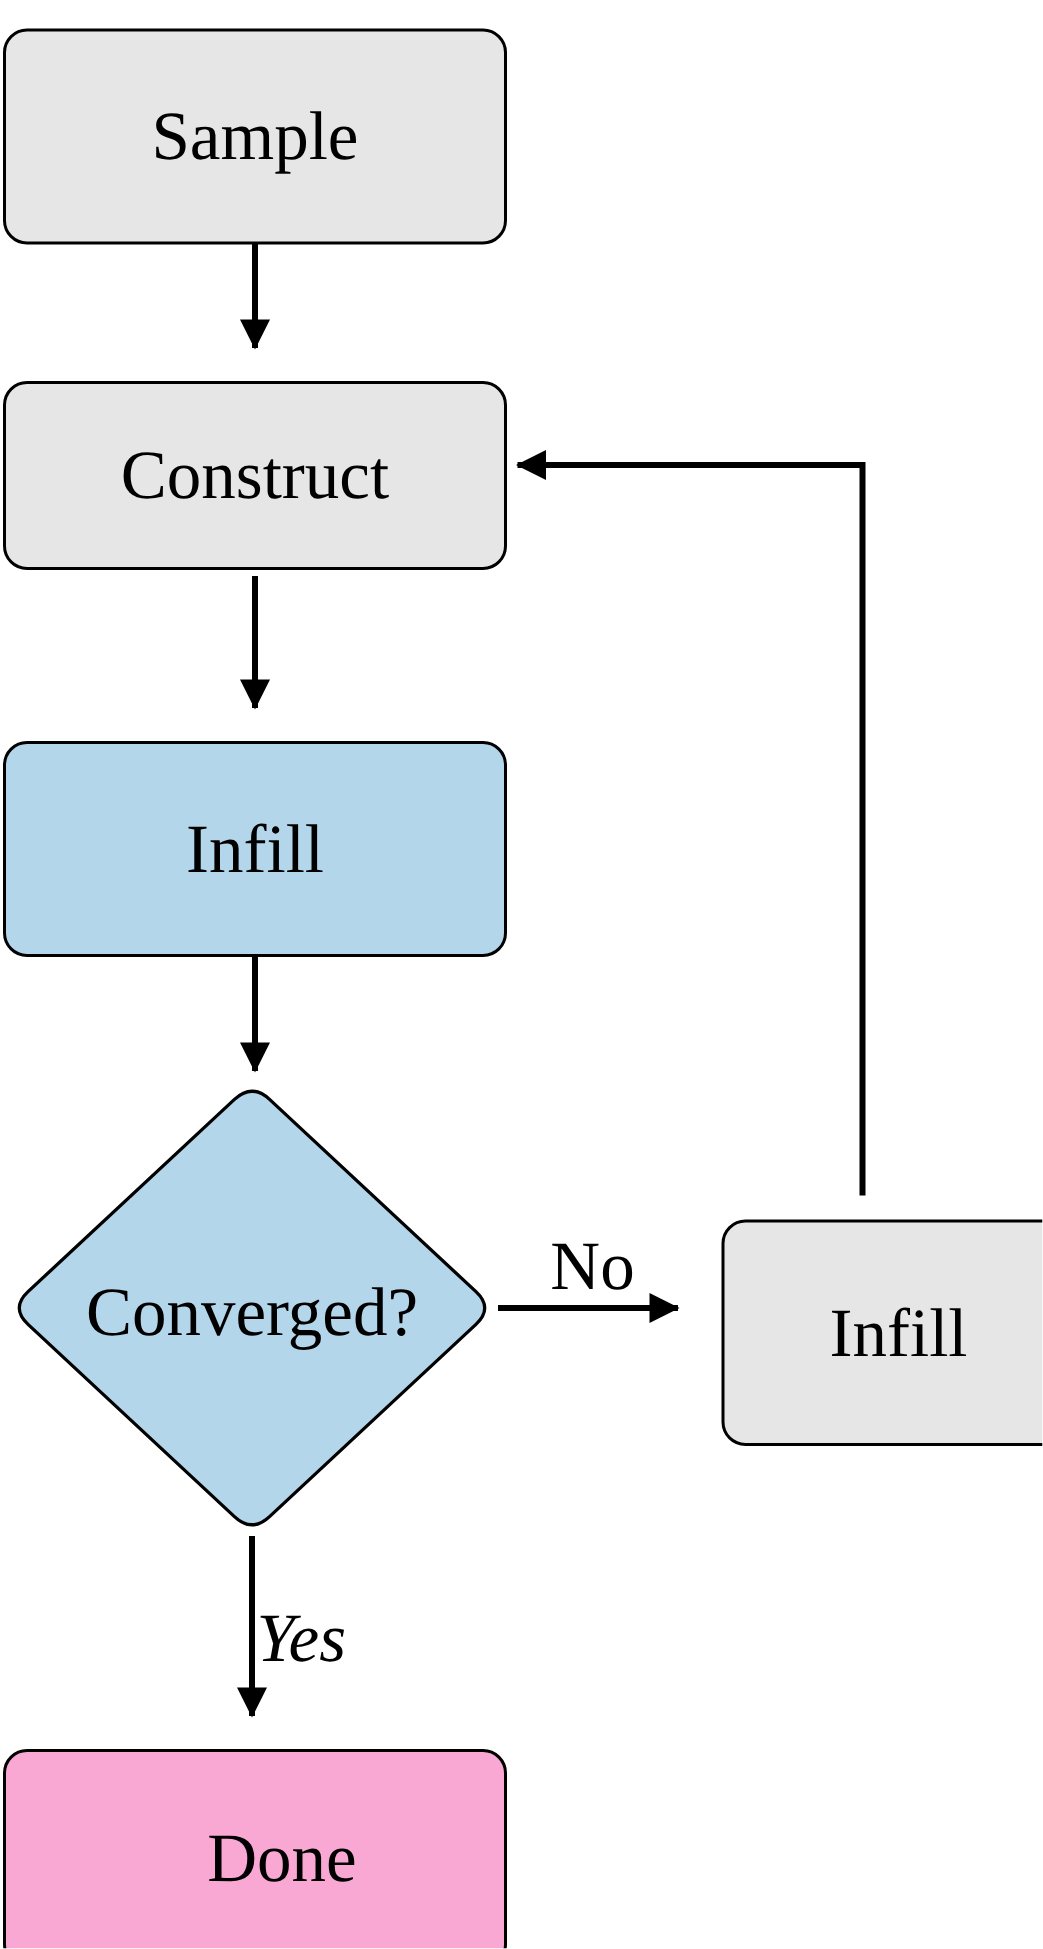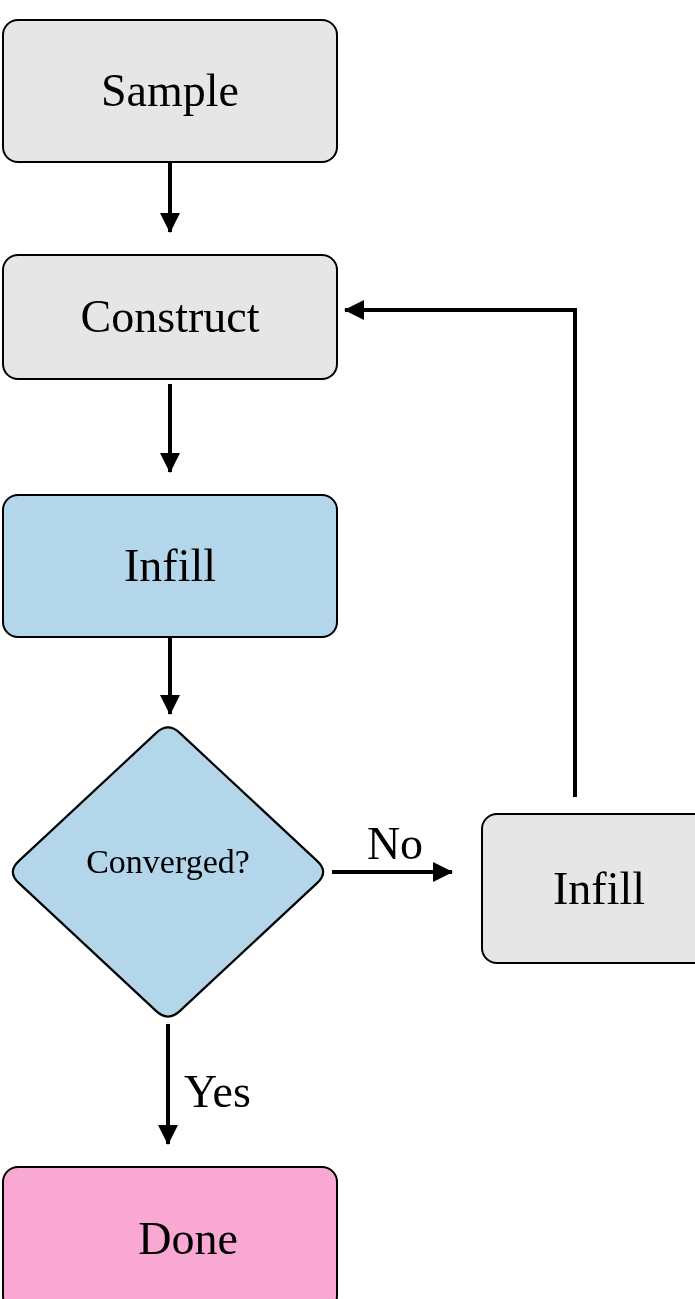--- a/index.html
+++ b/index.html
@@ -29,30 +29,30 @@
     margin-top: 16px;
   }
   .node .line { display: block; }
   .fill-gray  { background: #e6e6e6; }
   .fill-blue  { background: #b4d6ea; }
   .fill-white { background: #f9a8d4; padding-left: 36px; }
   .diamond-label {
     position: absolute;
     left: 7px; top: 843px;
     width: 322px; height: 58px;
-    display: flex; align-items: flex-start; justify-content: center;
-    font-size: 34px;
+    display: flex; align-items: flex-end; justify-content: center;
+    font-size: 46px;
   }
   .edge-label {
     position: absolute;
     font-size: 46px;
     line-height: 48px;
   }
   .edge-label.no  { left: 363px; top: 820px; width: 64px; text-align: center; }
-  .edge-label.yes { left: 184px; top: 1068px; }
+  .edge-label.yes { left: 171px; top: 1068px; font-style: italic; }
 </style>
 </head>
 <body>
 
 <div class="canvas">
 
   <svg class="layer" width="695" height="1299" viewBox="0 0 695 1299">
     <defs>
       <marker id="ah" viewBox="0 0 10 10" refX="9.5" refY="5" markerWidth="6" markerHeight="5" orient="auto">
         <path d="M0,0 L10,5 L0,10 Z" fill="#000000"></path>

